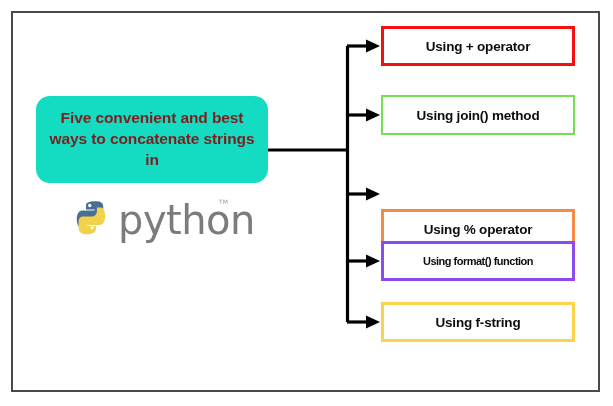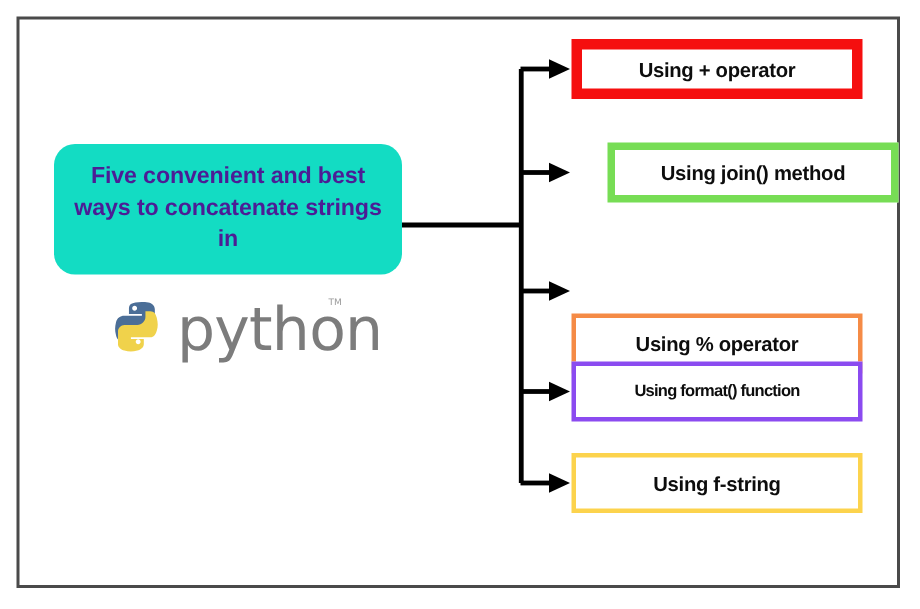--- a/index.html
+++ b/index.html
@@ -38,21 +38,21 @@
     background: #13dcc3;
     border-radius: 14px;
     box-sizing: border-box;
     display: flex;
     align-items: center;
     justify-content: center;
   }
   #main-node-label {
     font-size: 15.5px;
     font-weight: bold;
-    color: #4c1d95;
+    color: #7f1d1d;
     text-align: center;
     line-height: 1.35;
     padding: 0 10px;
     letter-spacing: -0.1px;
   }
   
   #python-logo {
     position: absolute;
     left: 73px;
     top: 196px;
@@ -107,22 +107,22 @@
     justify-content: center;
   }
   .option-label {
     font-size: 13.5px;
     font-weight: bold;
     color: #0d0d0d;
     text-align: center;
     white-space: nowrap;
     letter-spacing: -0.2px;
   }
-  #option-box-0 { top: 26px;  border: 7px solid #404040; }
-  #option-box-1 { top: 95px;  border: 5px solid #0ea5e9; margin-left: 24px; }
+  #option-box-0 { top: 26px;  border: 3px solid #404040; }
+  #option-box-1 { top: 95px;  border: 2px solid #0ea5e9; }
   #option-box-2 { top: 174px; border: 3px solid #f58b46; margin-top: 35px; }
   #option-box-3 { top: 241px; border: 3px solid #8b4bf0; }
   #option-box-4 { top: 302px; border: 3px solid #8b5cf6; }
   #option-box-3 .option-label { font-size: 11px; letter-spacing: -0.5px; }
   
   #watermark {
     position: absolute;
     left: 28px;
     top: 340px;
     font-size: 11.5px;

